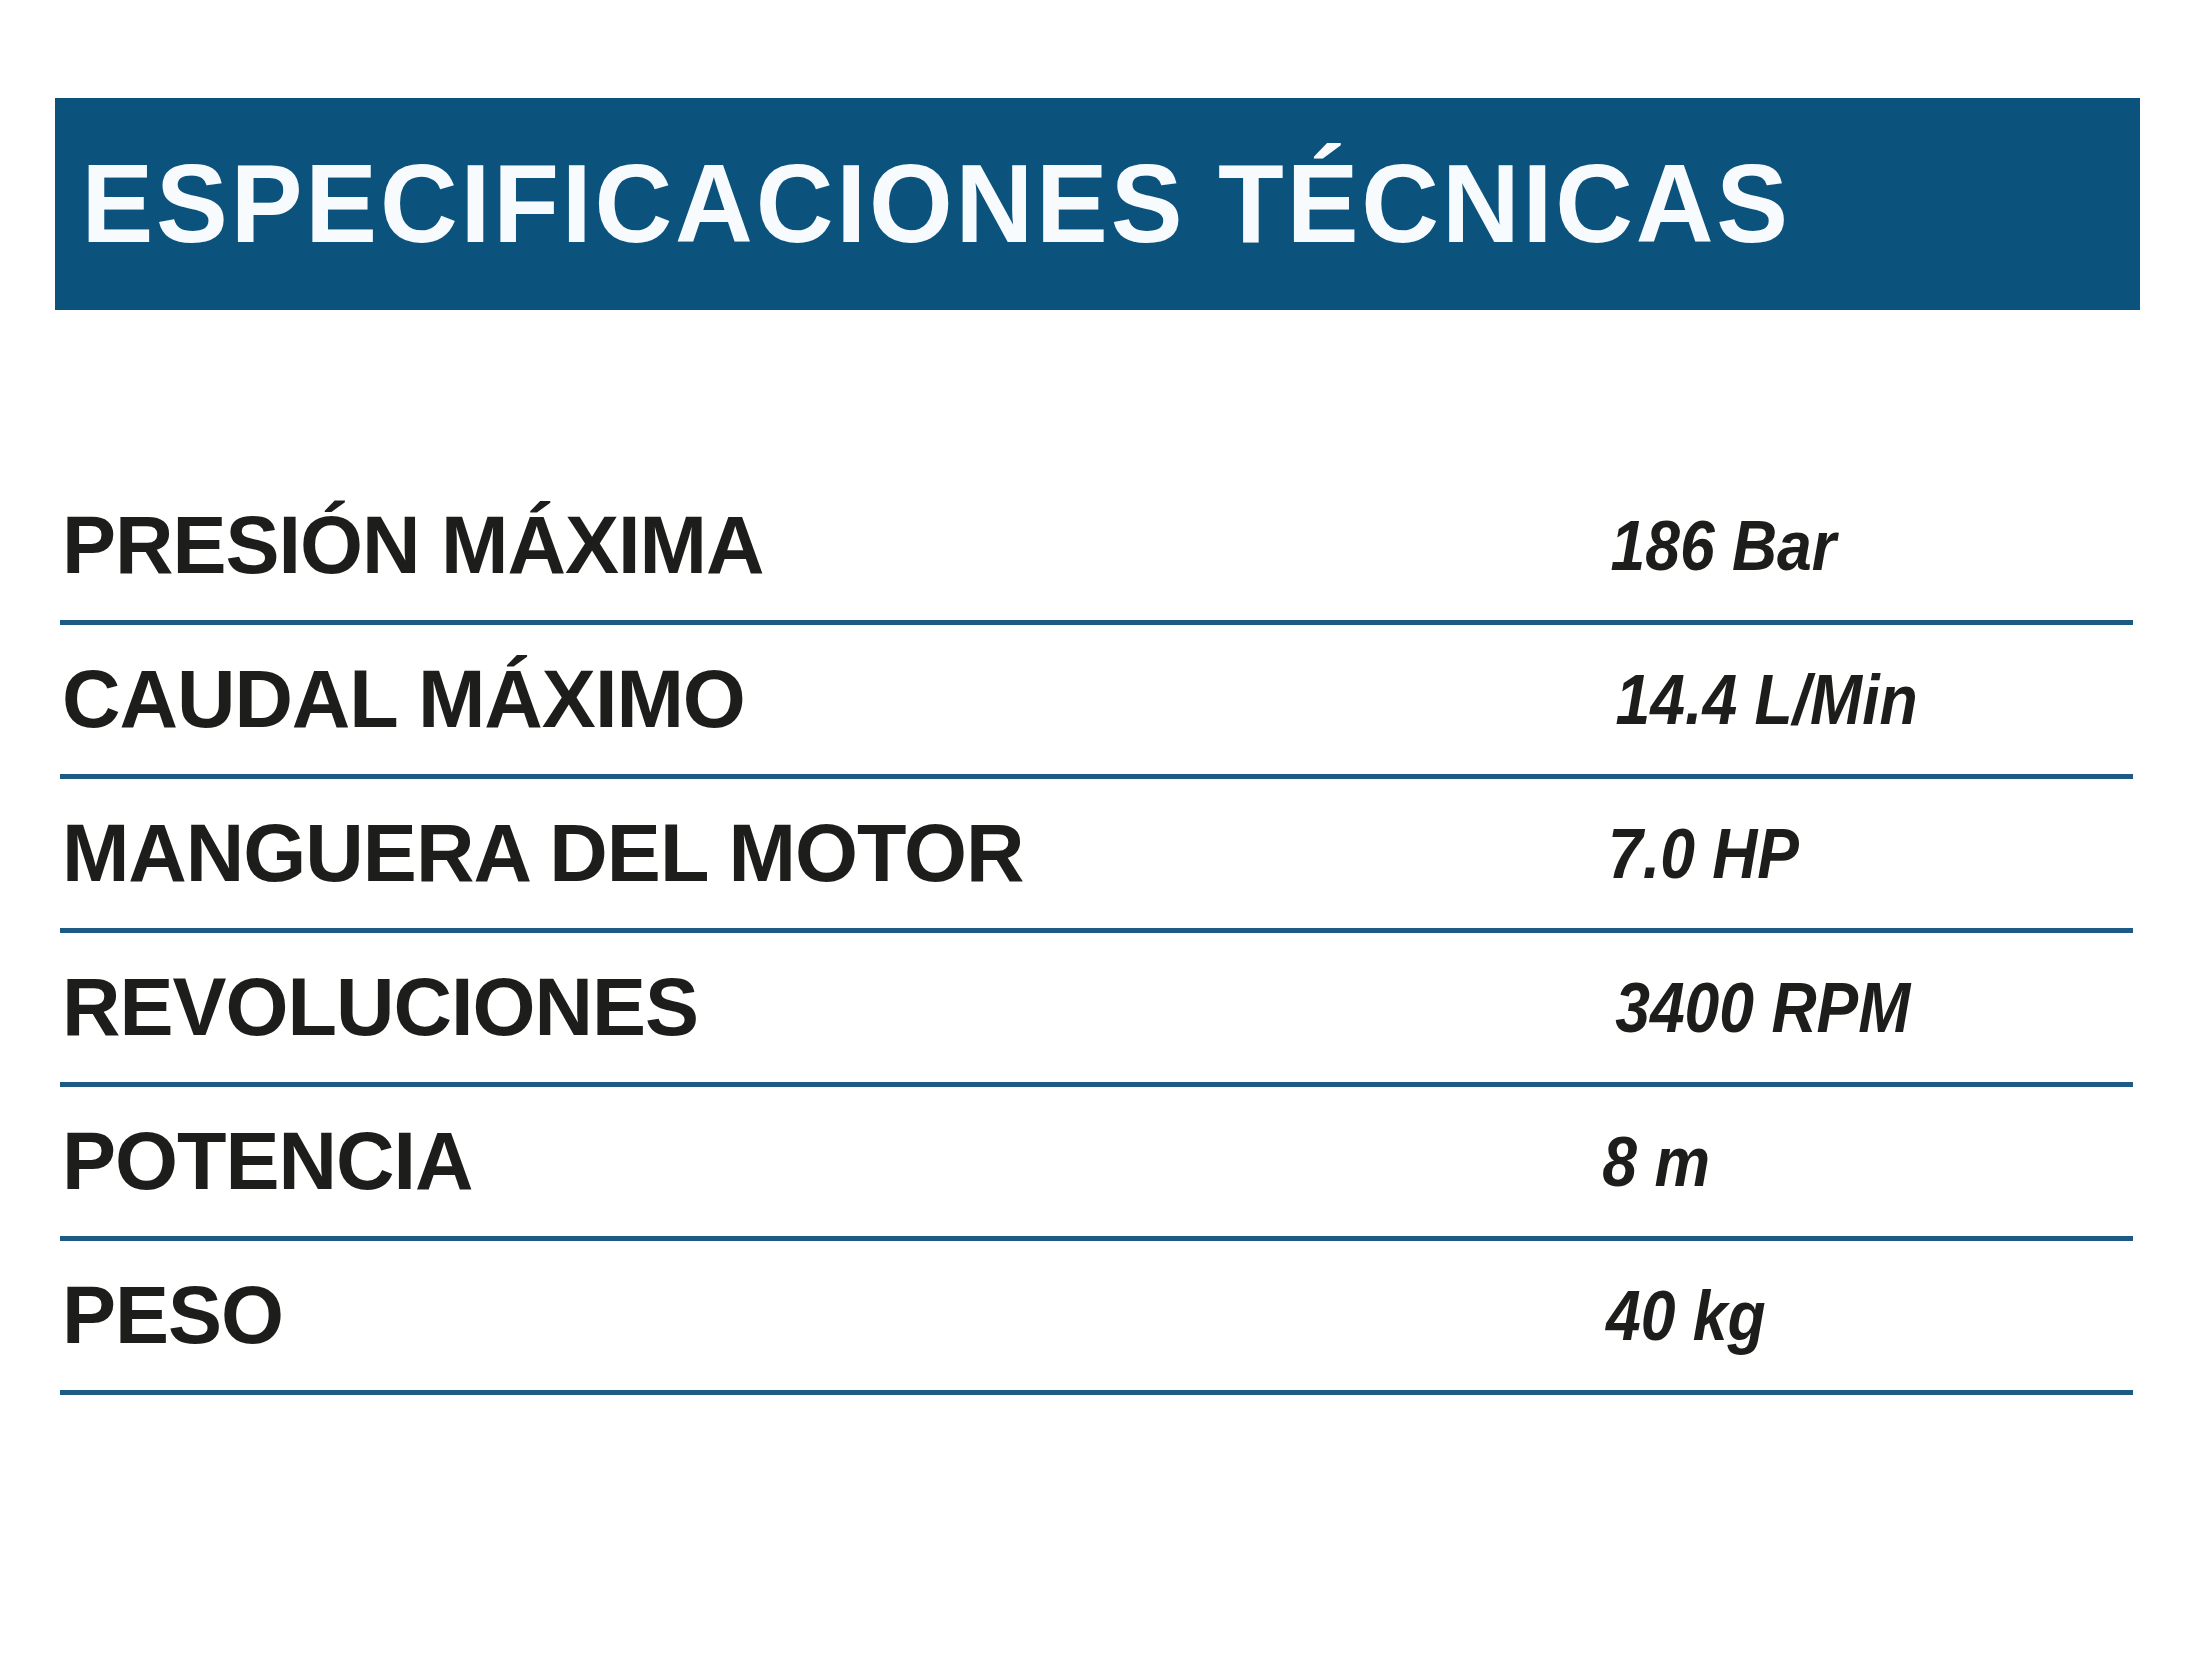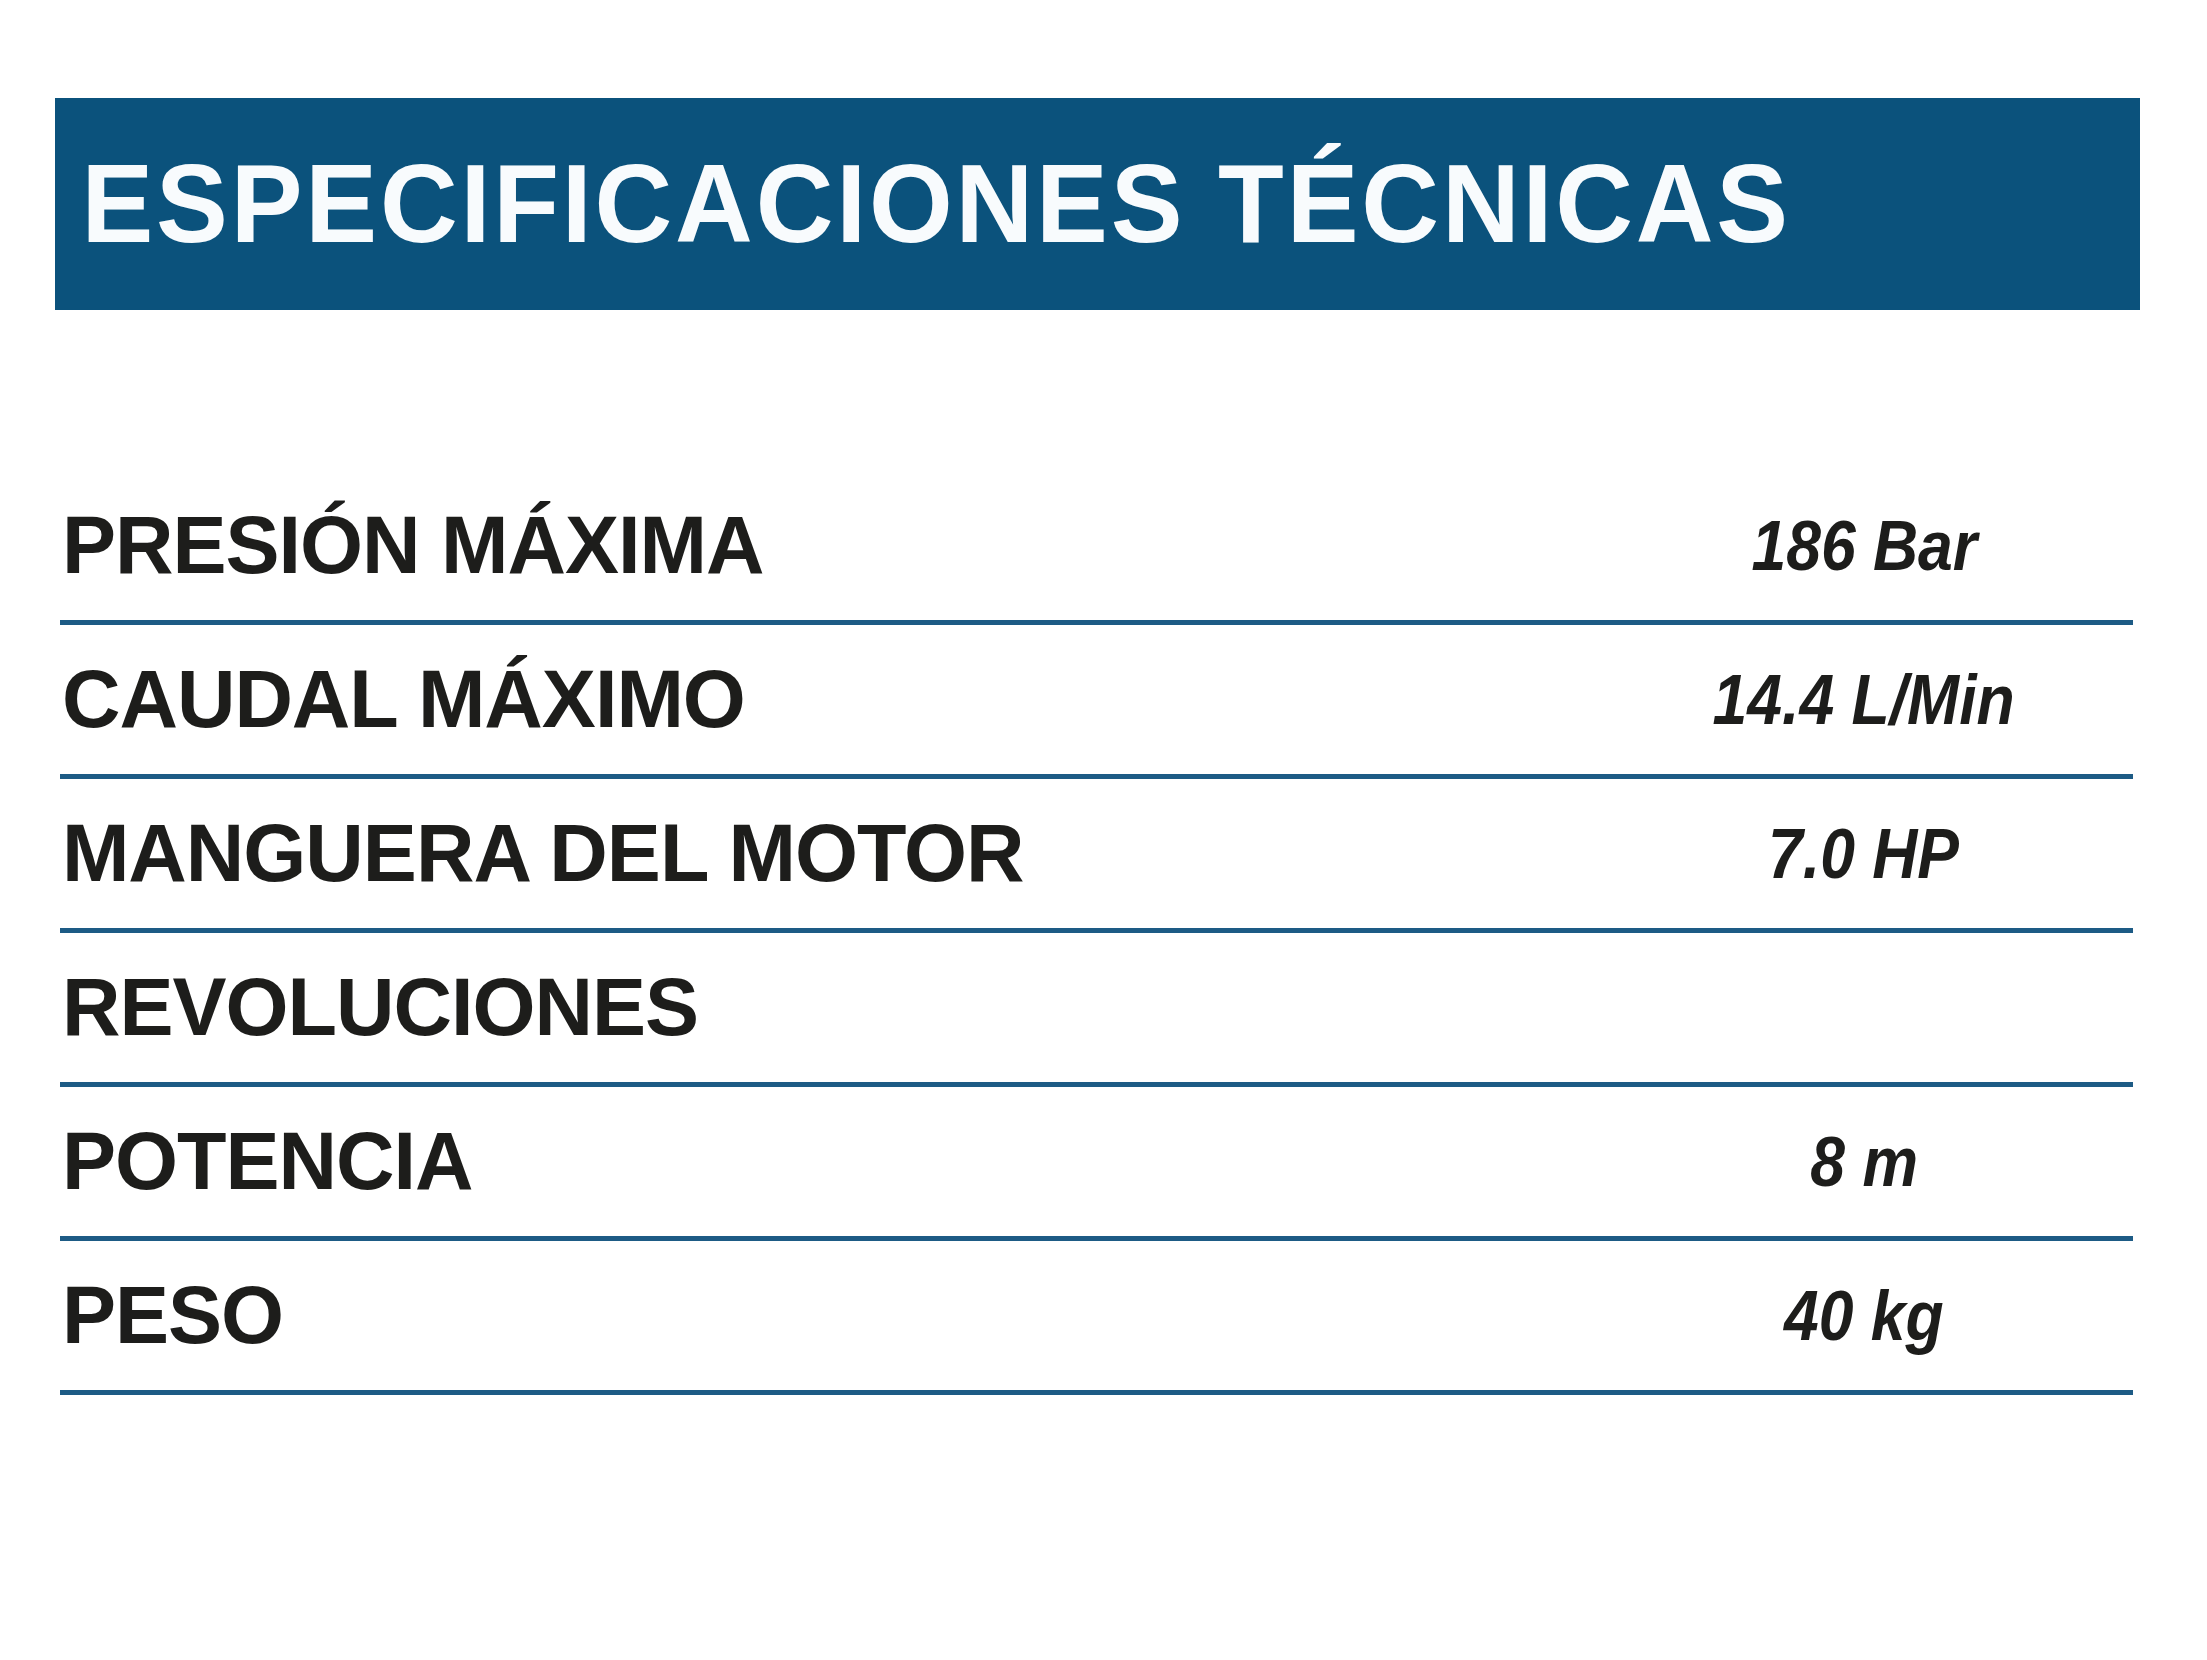--- a/index.html
+++ b/index.html
@@ -77,21 +77,21 @@
     color:#2a2a28;
     margin-left:46px;
     letter-spacing:2.9px;
     white-space:nowrap;
     transform:scaleX(0.85);
     transform-origin:left center;
   }
   .label-note:empty{display:none;}
   .cell-value{
     width:538px;
-    text-align:center;
+    text-align:left;
   }
   .value-text{
     display:inline-block;
     font-size:71px;
     font-style:italic;
     font-weight:600;
     color:var(--text);
     white-space:nowrap;
     transform:scaleX(0.88);
     transform-origin:center center;
@@ -136,20 +136,23 @@
       <div class="cell-value">
         <span class="value-text">7.0 HP</span>
       </div>
     </div>
 
     <div class="spec-row">
       <div class="cell-label">
         <span class="label-text">REVOLUCIONES</span>
 
       </div>
+      <div class="cell-value">
+        <span class="value-text">3400 RPM</span>
+      </div>
     </div>
 
     <div class="spec-row">
       <div class="cell-label">
         <span class="label-text">POTENCIA</span>
 
       </div>
       <div class="cell-value">
         <span class="value-text">8 m</span>
       </div>

